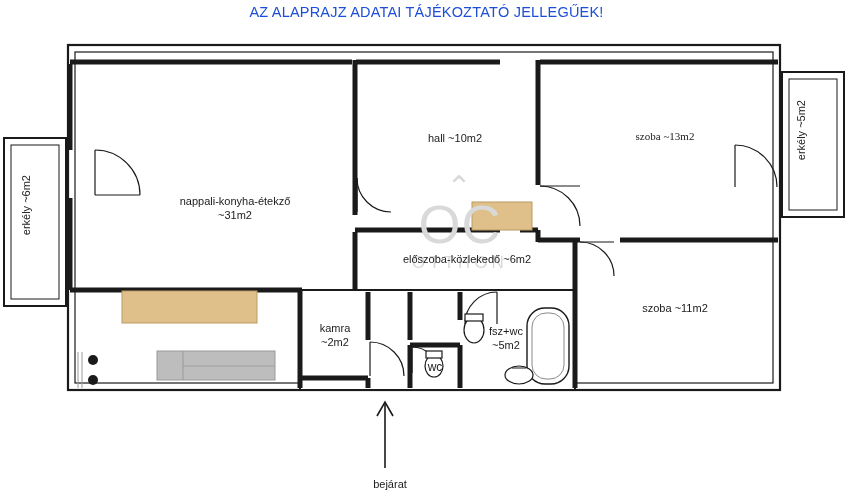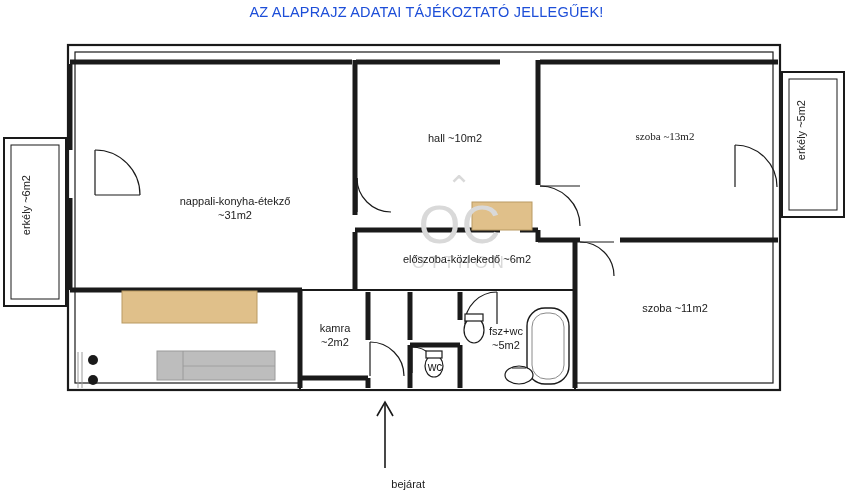--- a/index.html
+++ b/index.html
@@ -211,13 +211,13 @@
 <div class="lbl" style="left:400px; top:132px; width:110px;">hall ~10m2</div>
 <div class="lbl" style="left:600px; top:130px; width:130px;font-family:Liberation Serif, serif;">szoba ~13m2</div>
 <div class="lbl vert" style="left:795px; top:100px; width:40px;">erkély ~5m2</div>
 <div class="lbl" style="left:362px; top:253px; width:210px;">előszoba-közlekedő ~6m2</div>
 <div class="lbl" style="left:610px; top:302px; width:130px;">szoba ~11m2</div>
 <div class="lbl" style="left:305px; top:322px; width:60px;">kamra
 ~2m2</div>
 <div class="lbl small" style="left:418px; top:360px; width:34px;text-align:center;">wc</div>
 <div class="lbl" style="left:470px; top:325px; width:72px;">fsz+wc
 ~5m2</div>
-<div class="lbl" style="left:355px; top:478px; width:70px;text-align:right;">bejárat</div>
+<div class="lbl" style="left:355px; top:478px; width:70px;">bejárat</div>
 
 </body></html>

